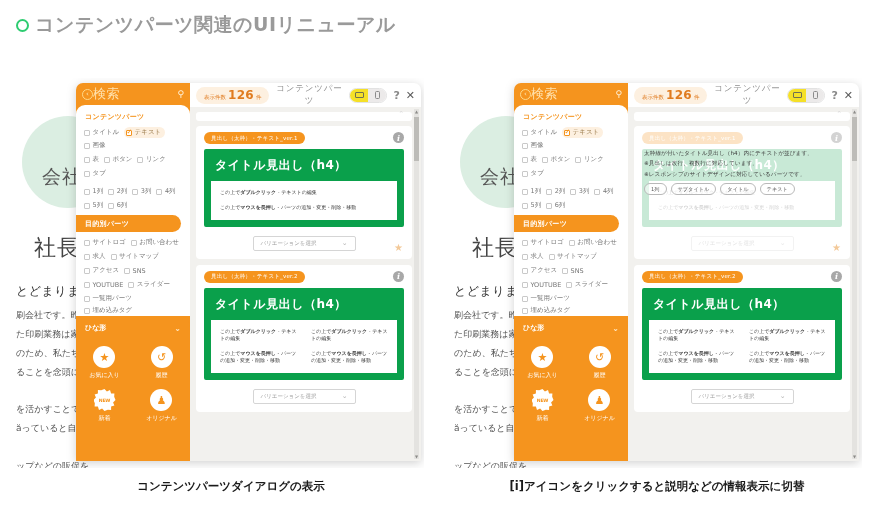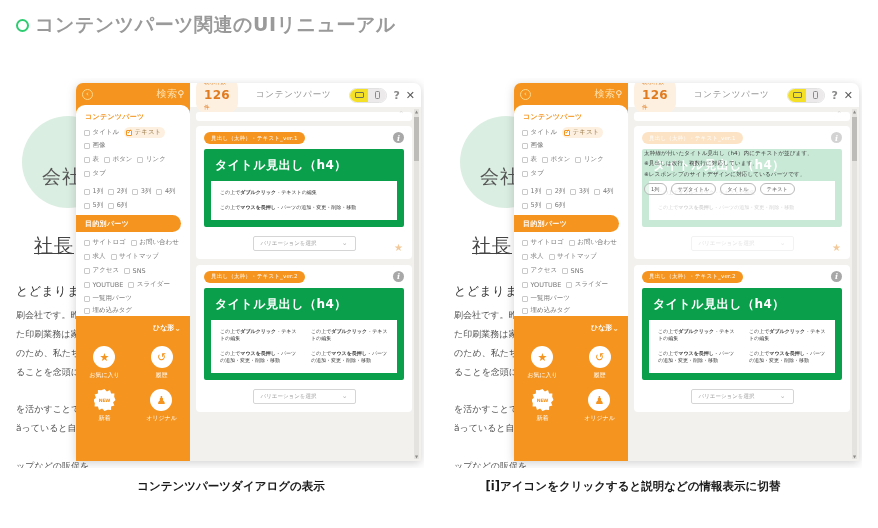--- a/index.html
+++ b/index.html
@@ -36,41 +36,41 @@
   .figure.left  { left: 14px; }
   .figure.right { left: 452px; }
 
   .caption {
     position: absolute;
     top: 479px;
     font-size: 11.5px; font-weight: bold; color: #1a1a1a;
     text-align: center; width: 410px;
   }
   .caption.left  { left: 26px; }
-  .caption.right { left: 428px; }
+  .caption.right { left: 452px; }
 
   
   .site-bg {
     position: absolute; inset: 0;
     background: #ffffff;
     overflow: hidden;
   }
   .site-blob {
     position: absolute;
     left: 8px; top: 38px;
     width: 92px; height: 92px; border-radius: 50%;
     background: #dbeee2;
   }
   .site-h1 {
     position: absolute; left: 28px; top: 86px;
     font-size: 19px; color: #555; letter-spacing: 1px;
   }
   .site-h2 {
     position: absolute; left: 20px; top: 155px;
-    font-size: 19px; color: #444; letter-spacing: 1px; text-decoration: underline;
+    font-size: 22px; color: #444; letter-spacing: 1px;
   }
   .site-lead {
     position: absolute; left: 2px; top: 205px;
     font-size: 12px; color: #333; letter-spacing: 0.5px;
     white-space: nowrap;
   }
   .site-body {
     position: absolute; left: 2px; top: 228px;
     width: 175px;
     font-size: 9px; line-height: 2.1; color: #555;
@@ -101,21 +101,21 @@
     padding: 0 6px;
     color: #ffe9b8;
   }
   .search-back {
     width: 11px; height: 11px; border-radius: 50%;
     border: 1px solid #ffd98a; color: #ffe9b8;
     font-size: 7px; line-height: 9px; text-align: center;
     flex: none;
   }
   .search-label {
-    flex: 1; text-align: right; font-size: 10px;
+    flex: 1; text-align: left; font-size: 13px;
     color: #ffe3b0; letter-spacing: 0.5px;
   }
   .search-icon { font-size: 9px; color: #fff3dc; flex: none; }
 
   .filter-panel {
     flex: 1;
     background: #ffffff;
     border-top-left-radius: 9px;
     border-top-right-radius: 9px;
     padding: 7px 0 0 0;
@@ -165,21 +165,21 @@
   
   .tmpl {
     background: #f5941e;
     border-top-left-radius: 11px;
     border-top-right-radius: 11px;
     padding: 7px 0 0 0;
     height: 145px;
     flex: none;
   }
   .tmpl-head {
-    display: flex; align-items: center; justify-content: flex-end;
+    display: flex; align-items: center; justify-content: space-between;
     padding: 0 9px 0 9px;
     font-size: 7px; font-weight: bold; color: #ffffff;
   }
   .tmpl-chev { font-size: 8px; color: #ffe9c4; }
   .tmpl-grid {
     display: grid;
     grid-template-columns: 1fr 1fr;
     gap: 9px 0; margin-top: 13px;
     justify-items: center;
   }
@@ -223,21 +223,20 @@
     height: 24px; flex: none;
     background: #ffffff;
     display: flex; align-items: center;
     padding: 0 6px; gap: 6px;
   }
   .count-pill {
     background: #fdf0e0; border-radius: 10px;
     padding: 1.5px 8px;
     display: flex; align-items: baseline; gap: 2px;
     color: #e07b1f;
-    flex-direction: column;
   }
   .count-pill .lbl { font-size: 5.5px; }
   .count-pill .num { font-size: 12px; font-weight: bold; letter-spacing: 0.3px; }
   .count-pill .unit { font-size: 5.5px; }
   .dlg-title {
     flex: 1; text-align: center;
     font-size: 8.5px; color: #8f8f8f; letter-spacing: 0.8px;
   }
   .view-toggle {
     display: flex; border-radius: 9px; overflow: hidden;

